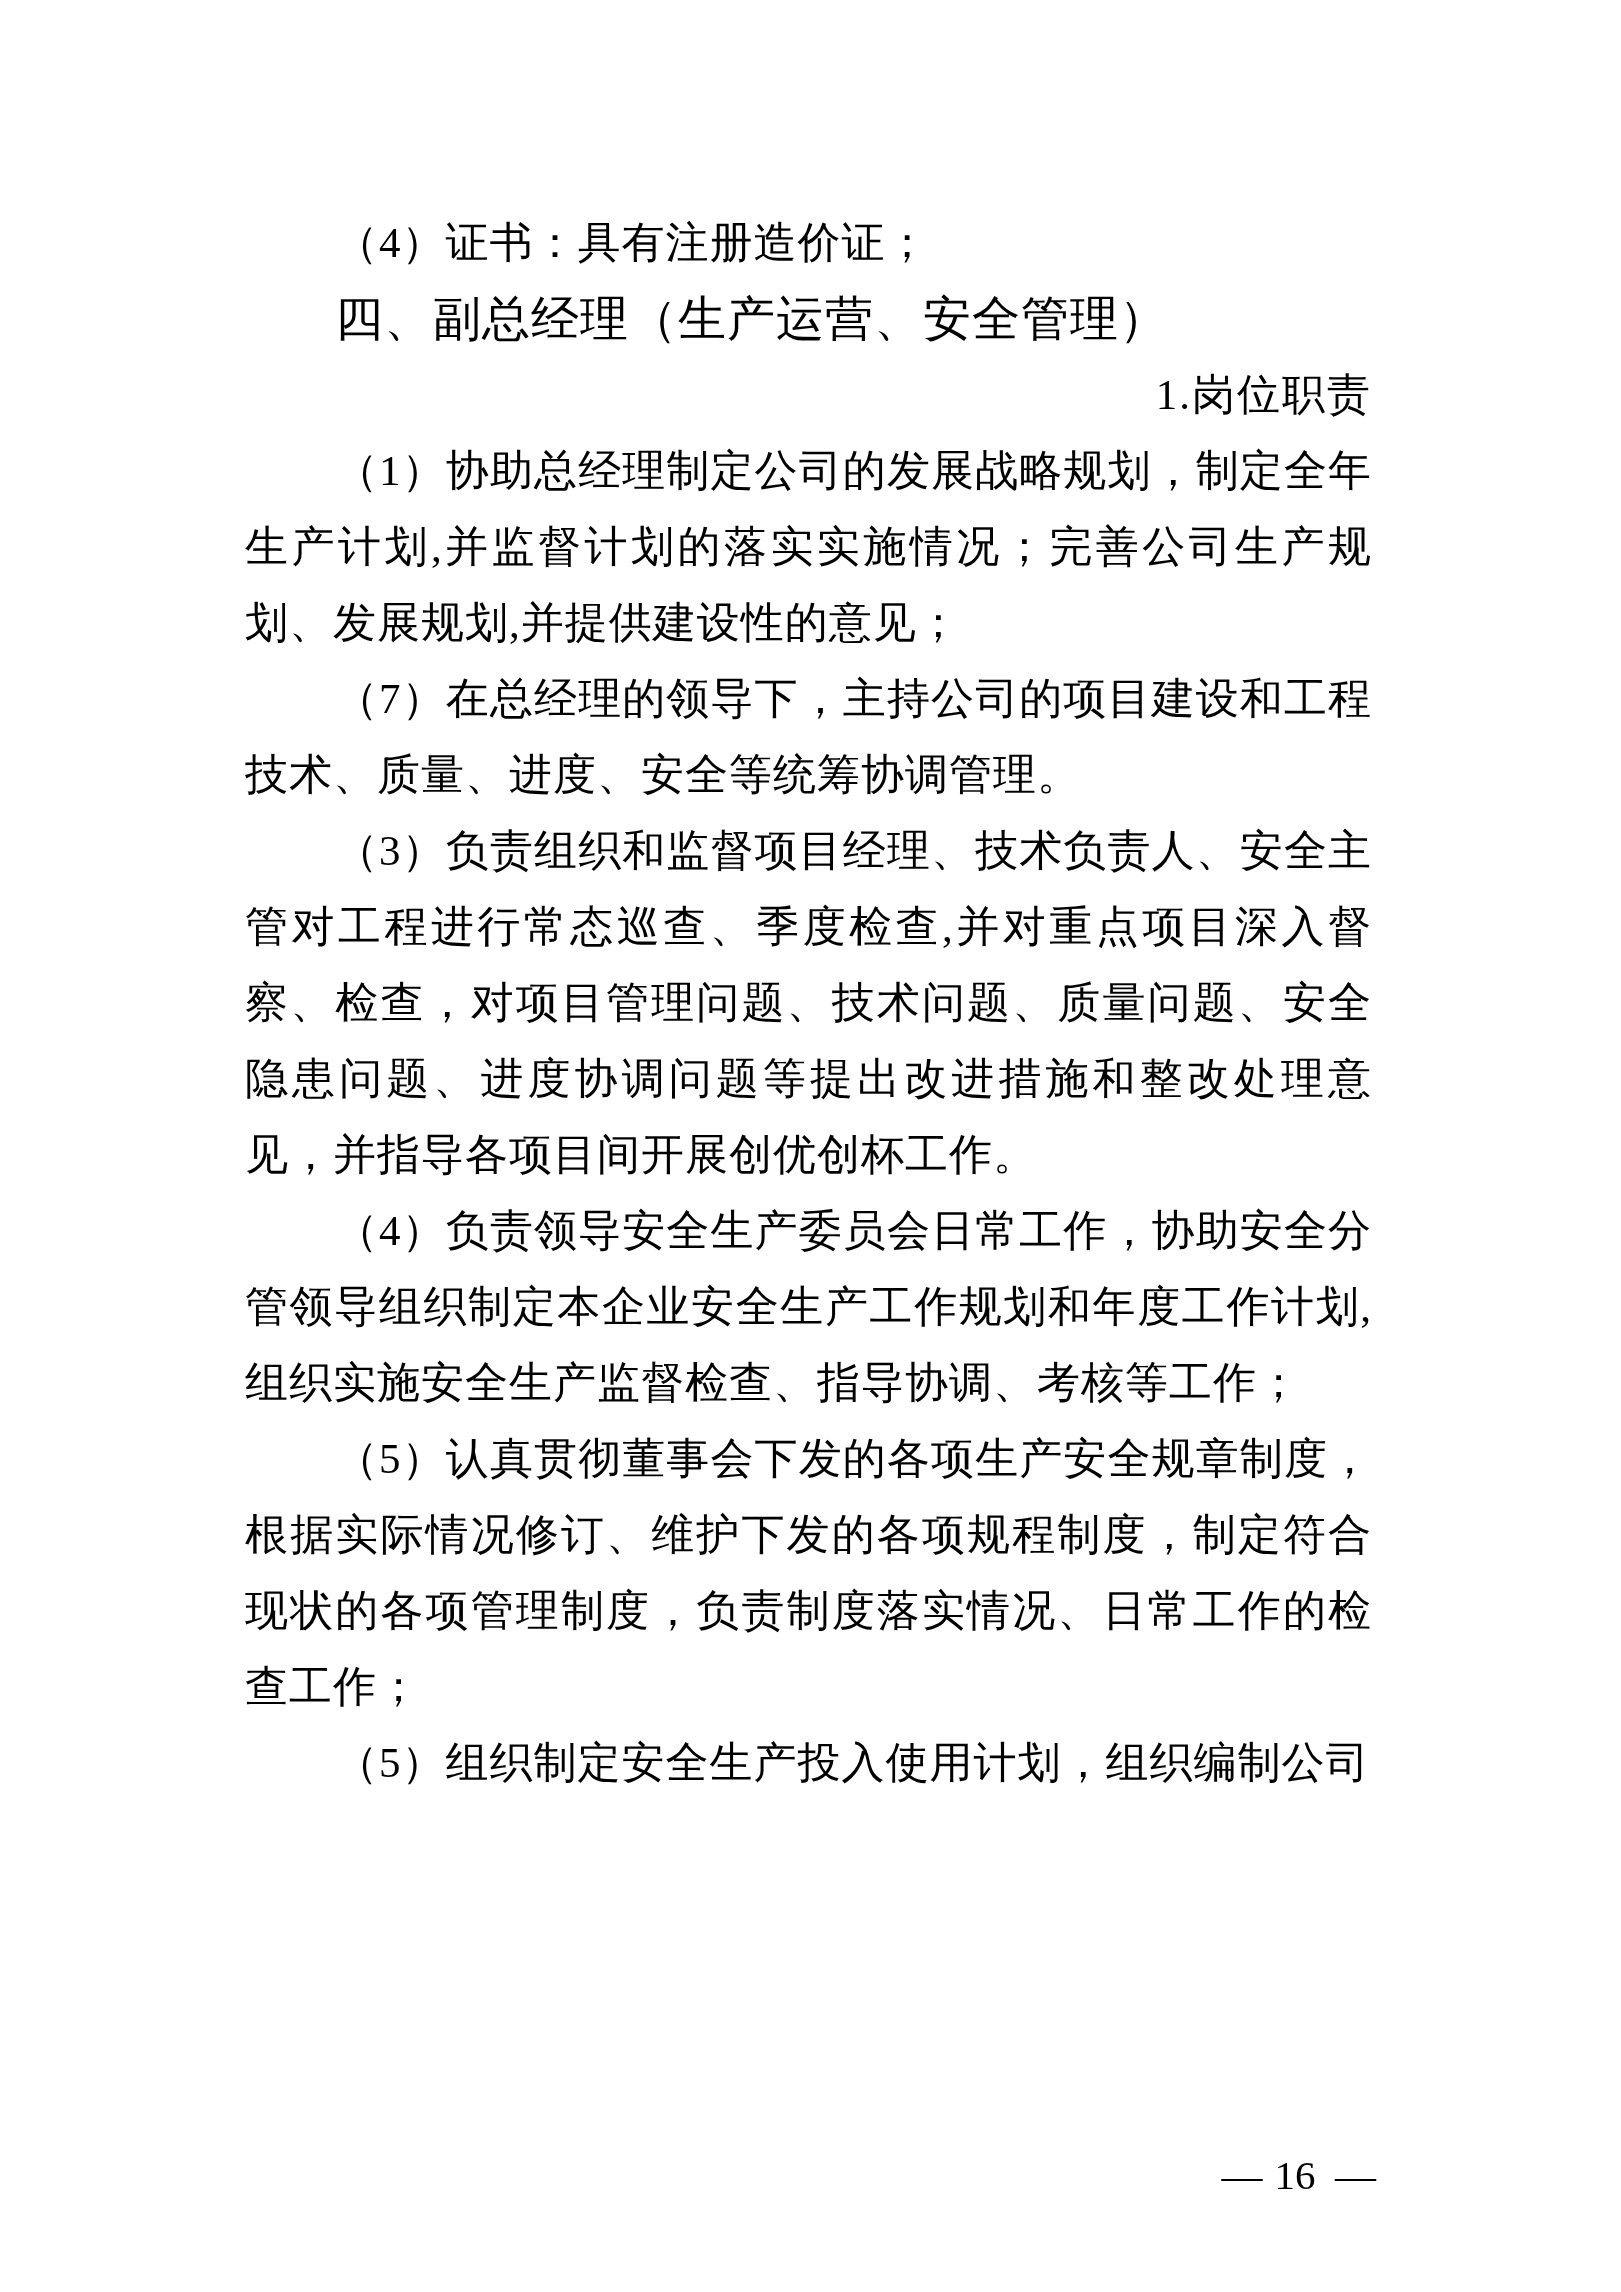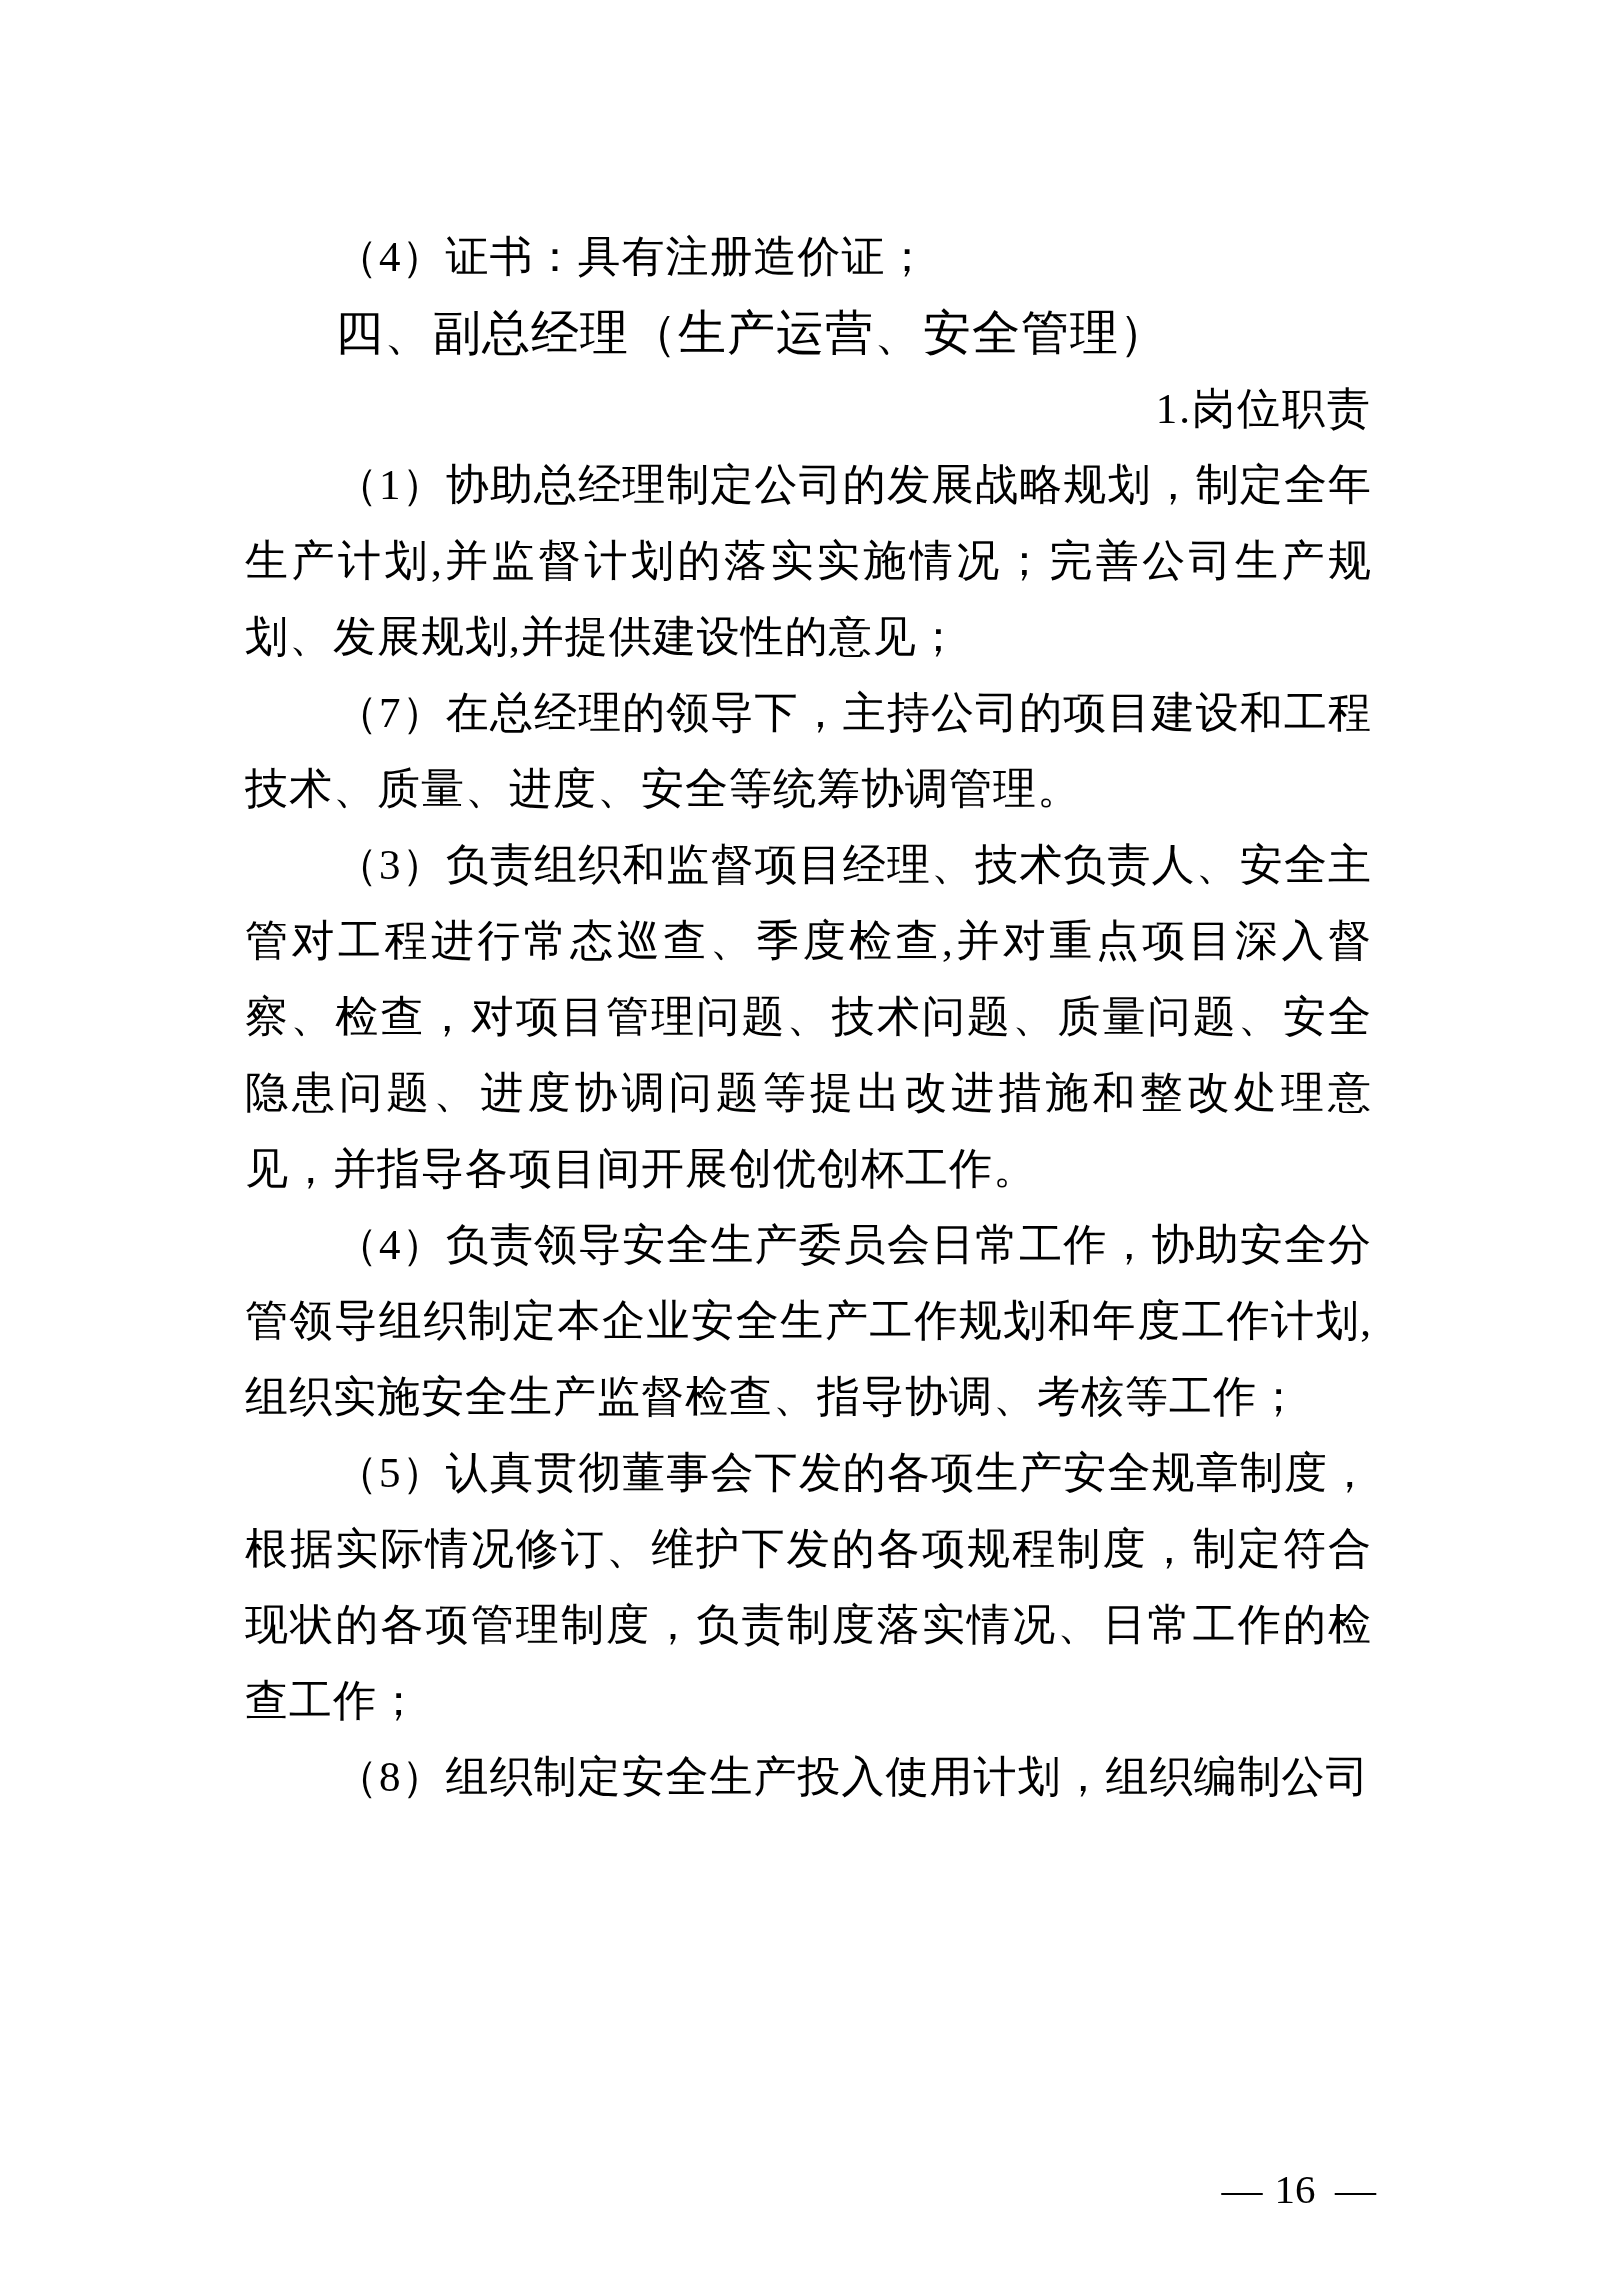--- a/index.html
+++ b/index.html
@@ -10,21 +10,21 @@
   body {
     width: 1621px;
     height: 2293px;
     position: relative;
     overflow: hidden;
     font-family: "Liberation Serif", serif;
     color: #000000;
   }
   .page {
     position: absolute;
-    left: 0; top: 17px;
+    left: 0; top: 3px;
     width: 1621px;
     height: 2021px;
     background: #ffffff;
   }
   .content {
     position: absolute;
     left: 245px;
     top: 202px;
     width: 1127px;
     font-size: 43px;
@@ -76,21 +76,21 @@
 
   <div class="content">
     <p class="body">（4）证书：具有注册造价证；</p>
     <p class="h-hei">四、副总经理（生产运营、安全管理）</p>
     <p class="h-kai">1.岗位职责</p>
     <p class="body">（1）协助总经理制定公司的发展战略规划，制定全年生产计划,并监督计划的落实实施情况；完善公司生产规划、发展规划,并提供建设性的意见；</p>
     <p class="body">（7）在总经理的领导下，主持公司的项目建设和工程技术、质量、进度、安全等统筹协调管理。</p>
     <p class="body">（3）负责组织和监督项目经理、技术负责人、安全主管对工程进行常态巡查、季度检查,并对重点项目深入督察、检查，对项目管理问题、技术问题、质量问题、安全隐患问题、进度协调问题等提出改进措施和整改处理意见，并指导各项目间开展创优创杯工作。</p>
     <p class="body">（4）负责领导安全生产委员会日常工作，协助安全分管领导组织制定本企业安全生产工作规划和年度工作计划,组织实施安全生产监督检查、指导协调、考核等工作；</p>
     <p class="body">（5）认真贯彻董事会下发的各项生产安全规章制度，根据实际情况修订、维护下发的各项规程制度，制定符合现状的各项管理制度，负责制度落实情况、日常工作的检查工作；</p>
-    <p class="body">（8）组织制定安全生产投入使用计划，组织编制公司</p>
+    <p class="body">（5）组织制定安全生产投入使用计划，组织编制公司</p>
   </div>
 
   <div class="footer">
     <span class="dash">—</span><span class="num">16</span><span class="dash dash-r">—</span>
   </div>
 
 </div>
 
 
 </body></html>

